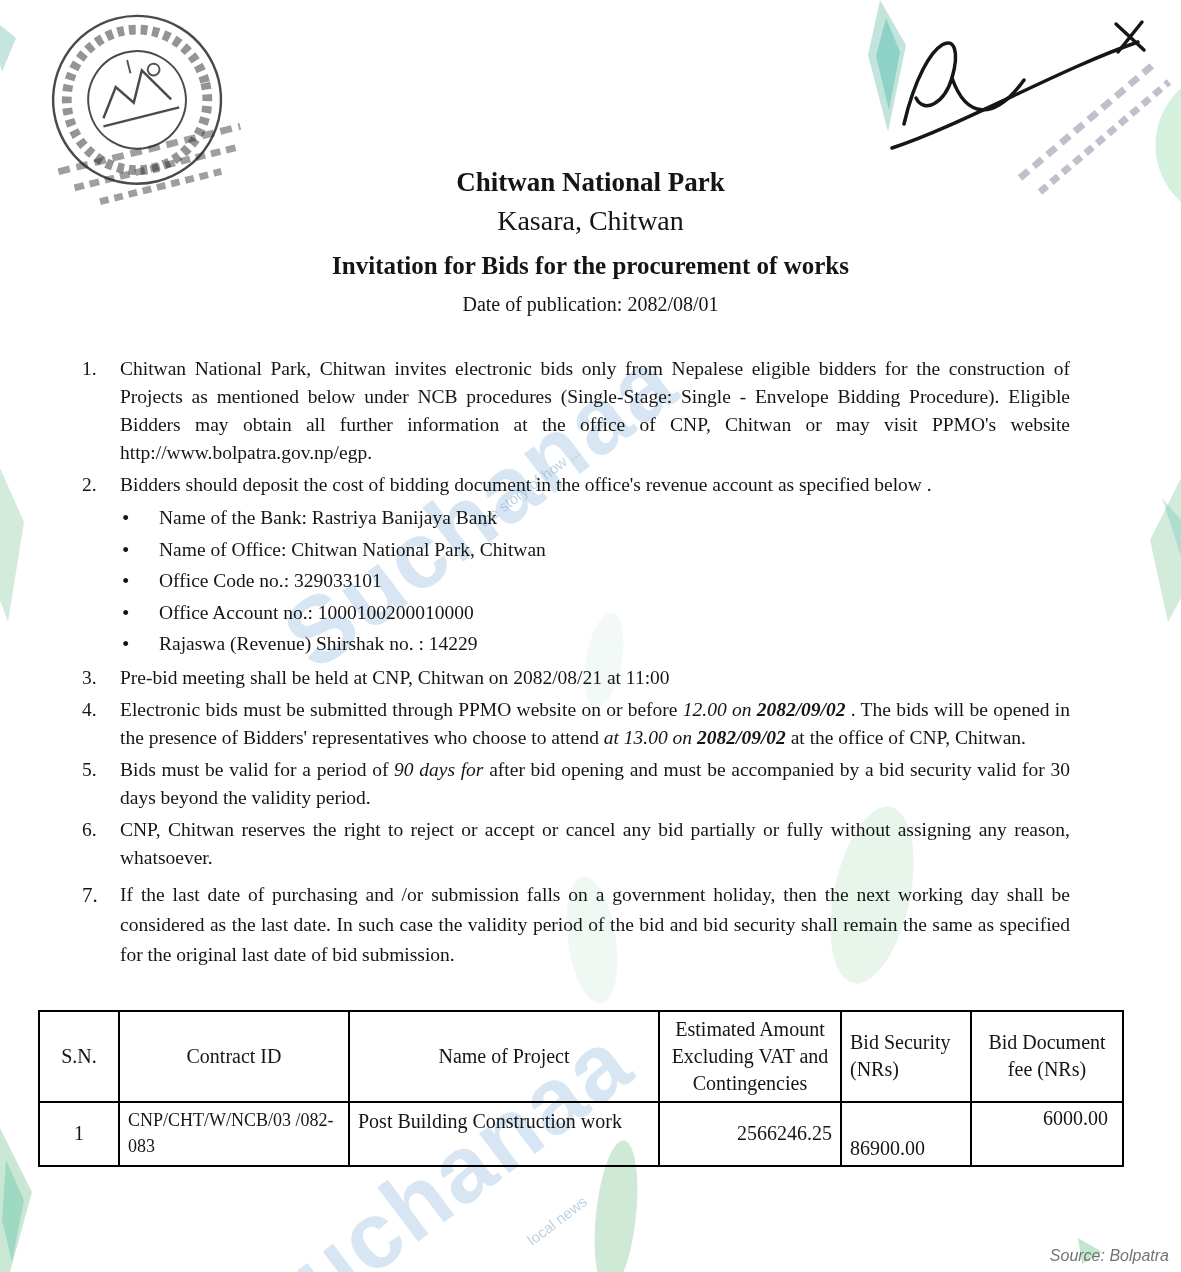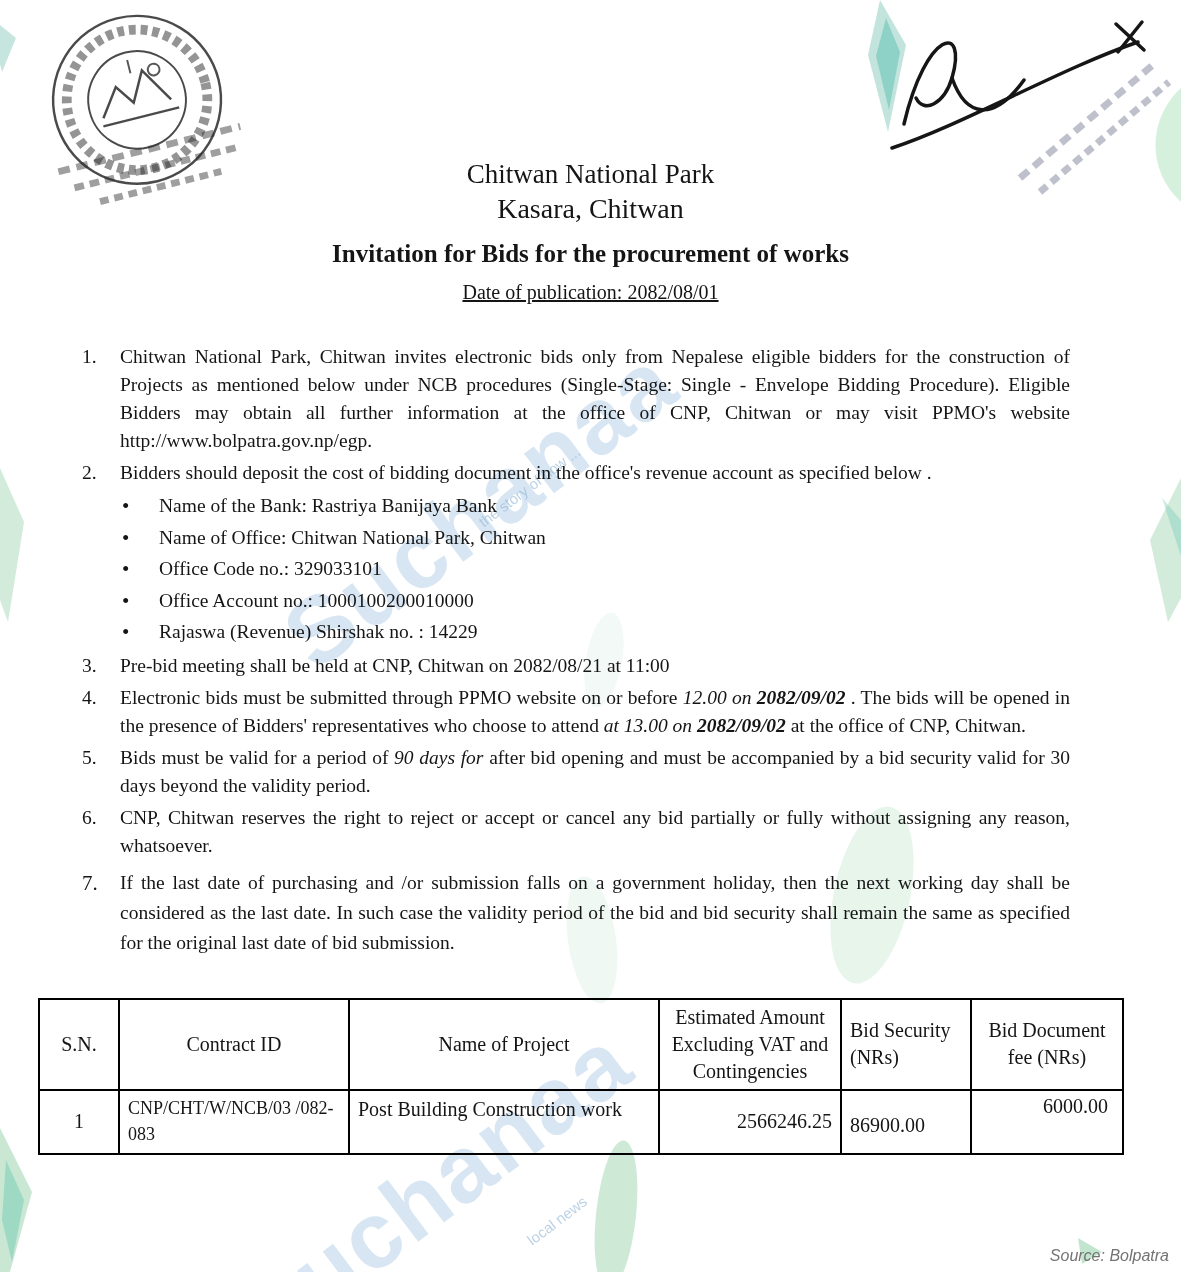--- a/index.html
+++ b/index.html
@@ -35,24 +35,24 @@
   #wm1tag { left: 468px; top: 478px; }
   #wm2tag { left: 522px; top: 1212px; }
 
   
   .content { position: relative; z-index: 2; }
 
   .seal { position: absolute; left: 28px; top: 6px; width: 220px; height: 205px; }
   .signature { position: absolute; left: 872px; top: 6px; width: 300px; height: 190px; }
 
   .header-block { padding-top: 158px; text-align: center; }
-  .doc-title   { font-size: 27px; font-weight: normal; margin: 0; line-height: 32px; }
+  .doc-title   { font-size: 27px; font-weight: bold; margin: 8px; line-height: 32px; }
   .doc-sub     { font-size: 28px; margin: 4px 0 0; line-height: 30px; }
   .doc-heading { font-size: 25px; font-weight: bold; margin: 13px 0 0; line-height: 34px; font-family: Liberation Serif, serif; }
-  .doc-date    { font-size: 20px; margin: 6px 0 0; line-height: 30px; text-decoration: underline; }
+  .doc-date    { font-size: 20px; margin: 6px 0 0; line-height: 30px; }
 
   .items { margin: 36px 111px 0 82px; font-size: 19.5px; line-height: 28px; }
   .item { display: flex; margin-bottom: 4px; }
   .item-no { width: 38px; flex: none; }
   .item-body { flex: 1; text-align: justify; }
   .item.spread { line-height: 30px; margin-top: 8px; }
   .item.spread .item-no { font-size: 21px; }
 
   .it { font-style: italic; }
   .bi { font-style: italic; font-weight: bold; }
@@ -73,21 +73,21 @@
   .bid-table th, .bid-table td { border: 2px solid #000; padding: 4px 8px; font-weight: normal; }
   .bid-table th { text-align: center; vertical-align: middle; line-height: 27px; }
   .bid-table th.th-security { text-align: left; margin-top: 16px; }
   .col-sn { width: 80px; } .col-cid { width: 230px; } .col-project { width: 310px; }
   .col-amount { width: 182px; } .col-security { width: 130px; } .col-fee { width: 152px; }
   .data-row { height: 64px; }
   td.sn       { text-align: center; vertical-align: middle; }
   td.cid      { font-size: 18px; line-height: 26px; vertical-align: top; }
   td.project  { text-align: justify; vertical-align: top; line-height: 29px; }
   td.amount   { text-align: right; vertical-align: middle; }
-  td.security { text-align: left; vertical-align: bottom; padding-bottom: 16px; }
+  td.security { text-align: left; vertical-align: bottom; padding-bottom: 5px; }
   td.fee      { text-align: right; vertical-align: top; padding-right: 14px; }
 
   .source {
     position: absolute; right: 12px; bottom: 7px; z-index: 2;
     font-family: "Liberation Sans", sans-serif;
     font-style: italic; font-size: 16px; color: #737373;
   }
 </style>
 </head>
 <body>

